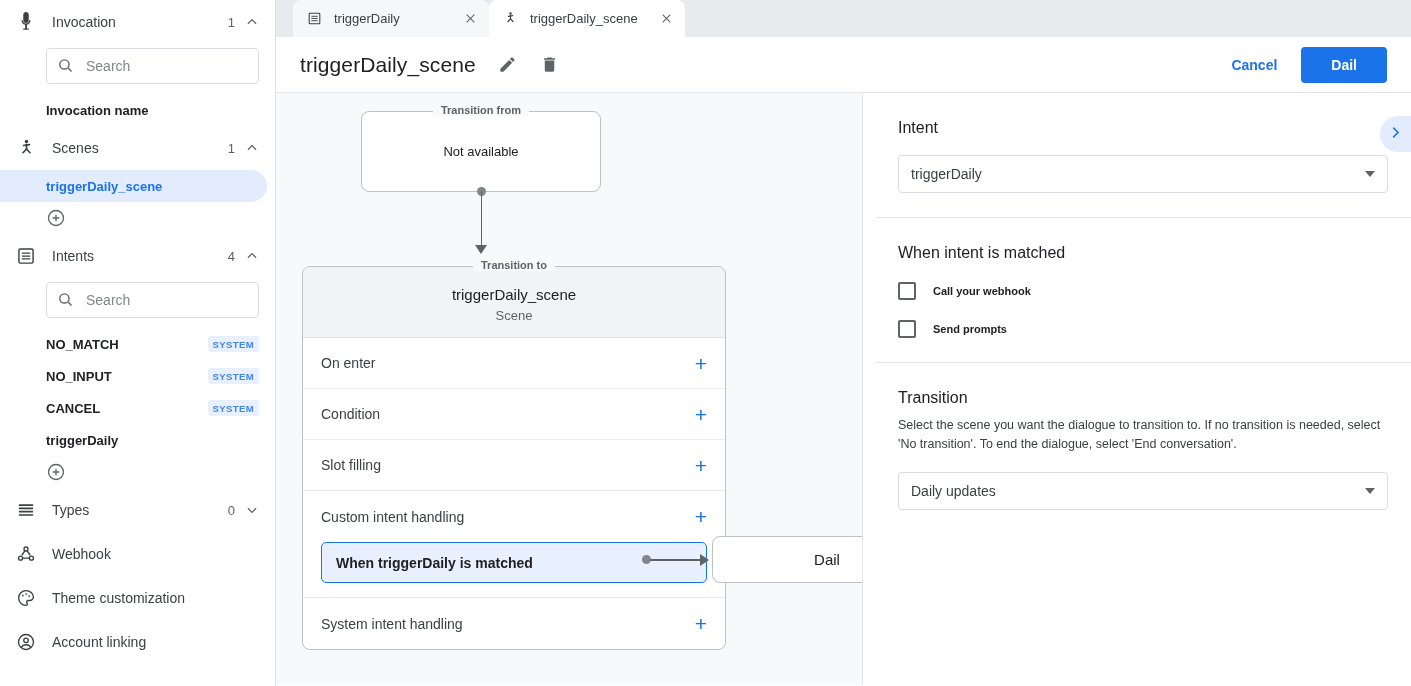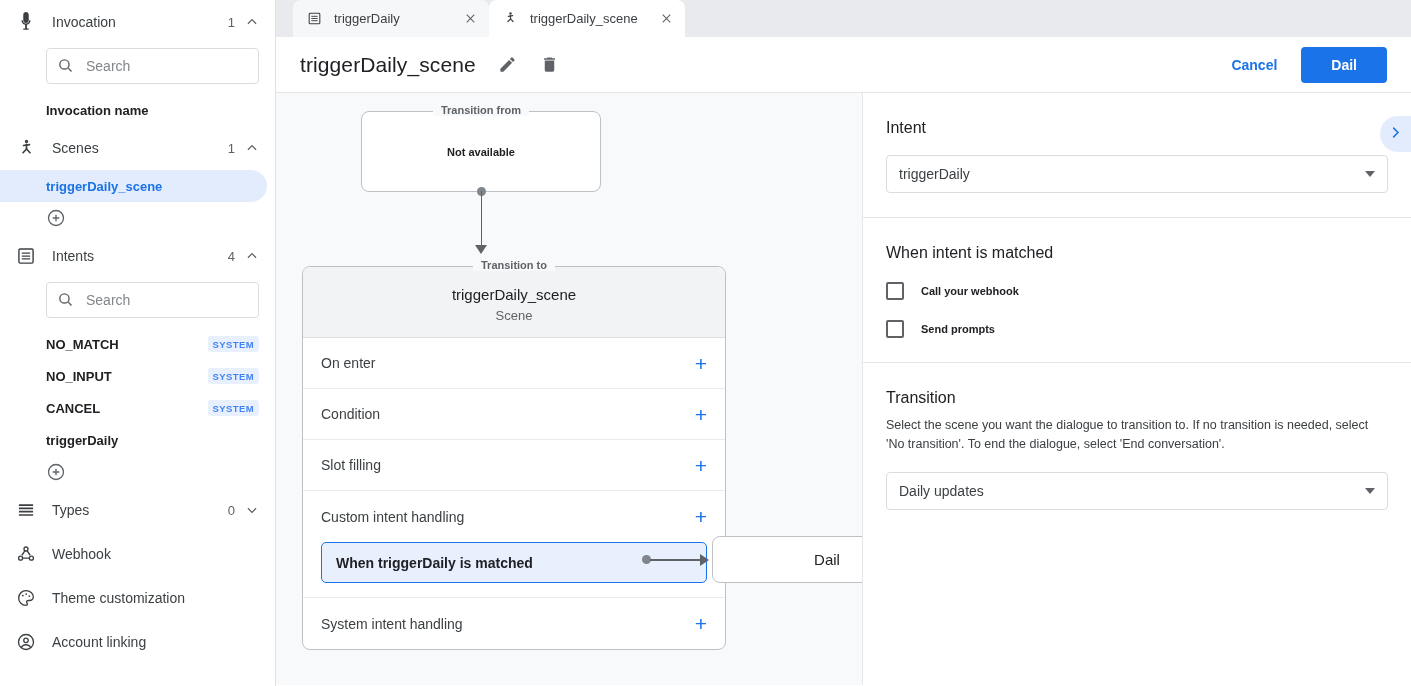--- a/index.html
+++ b/index.html
@@ -138,21 +138,21 @@
   .legend {
     position: absolute; top: -8px; left: 50%; transform: translateX(-50%);
     background: #f8f9fa; padding: 0 8px;
     font-size: 11px; color: #5f6368; white-space: nowrap; font-weight: bold;
   }
 
   
   #node-from { left: 85px; top: 18px; width: 240px; height: 81px; }
   #node-from .ctext {
     display:flex; align-items:center; justify-content:center;
-    height:100%; font-size:11px; color:#202124;font-weight:bold;
+    height:100%; font-size:13px; color:#202124;
   }
 
   
   #node-scene {
     left: 26px; top: 173px; width: 424px;
     border: 1px solid #bdc1c6; border-radius: 8px; background: #fff;
     position: absolute; overflow: visible;
   }
   .scene-head {
     background: #f1f3f4; border-radius: 7px 7px 0 0;
@@ -201,21 +201,21 @@
   }
   #node-daily .ctext {
     display:flex; align-items:center; justify-content:center;
     height:100%; font-size:15px; color:#202124;
   }
 
   
   .panel {
     flex: 0 0 549px; width: 549px; background: #fff;
     border-left: 1px solid #e4e6e8;
-    position: relative; overflow: hidden;
+    position: relative; overflow: hidden; padding-left: 12px;
   }
   .panel-sec { padding: 26px 23px 24px 23px; border-bottom: 1px solid #e4e6e8; }
   .panel-sec.last { border-bottom: 0; }
   .sec-title { font-size: 16px; color: #202124; }
   .sec-desc { font-size: 12.5px; color: #3c4043; line-height: 1.5; margin-top: 9px; }
   .select {
     margin-top: 18px; height: 38px; border: 1px solid #dadce0; border-radius: 4px;
     display: flex; align-items: center; padding: 0 12px;
     font-size: 14px; color: #3c4043; background: #fff; cursor: pointer;
   }

